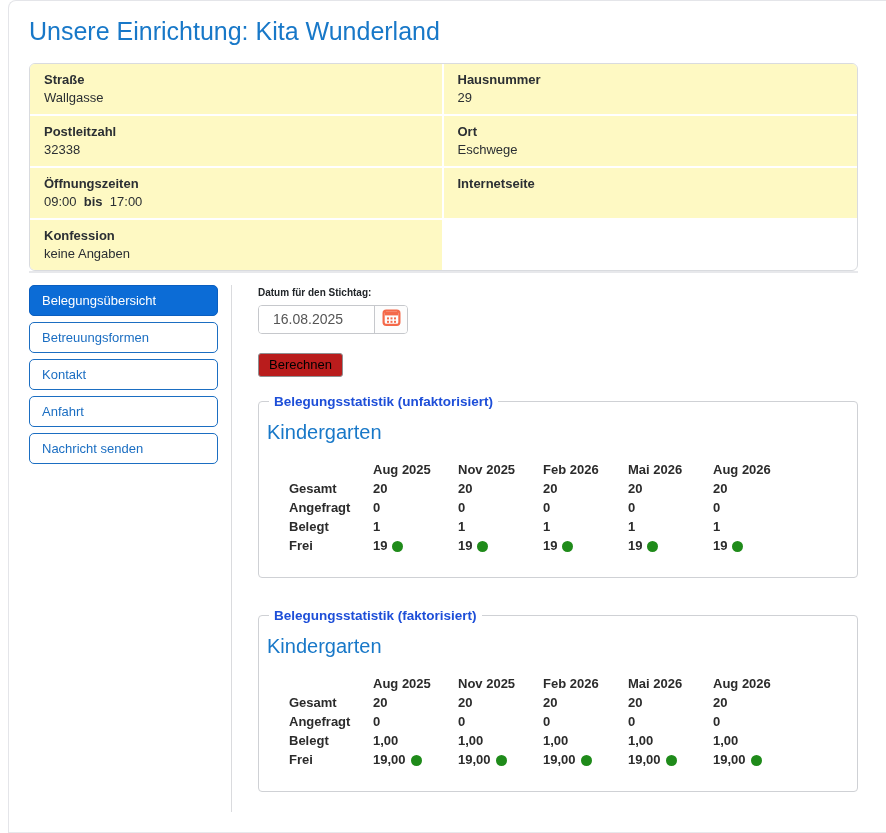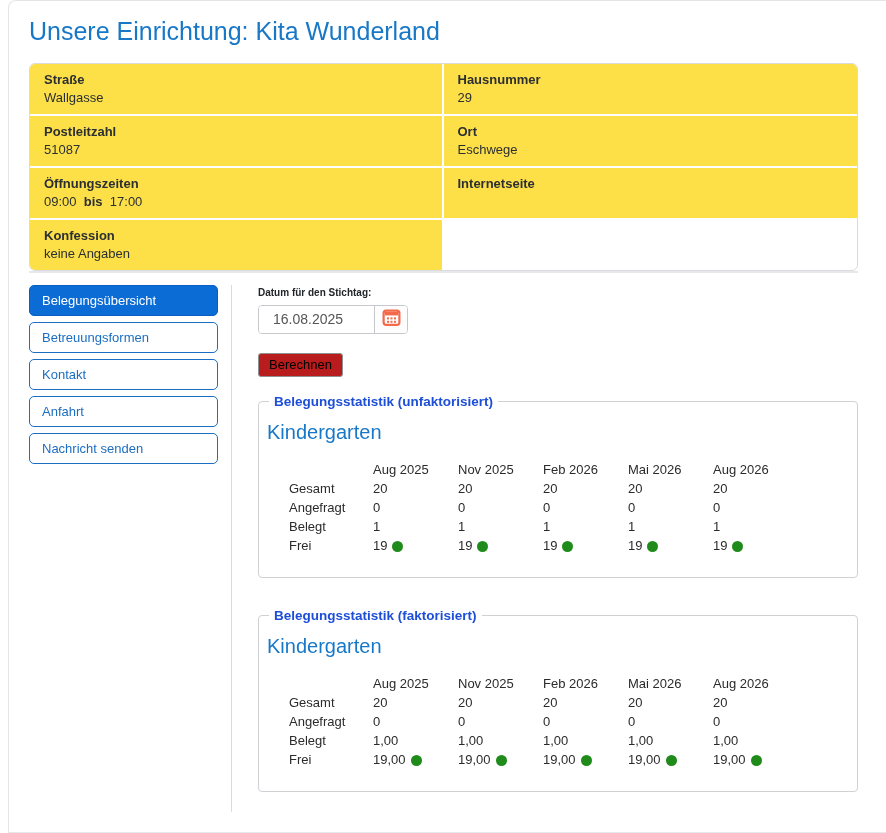--- a/index.html
+++ b/index.html
@@ -32,21 +32,21 @@
   .info-table {
     width: 100%;
     border: 1px solid #d9dbdf;
     border-radius: 6px;
     overflow: hidden;
   }
   .info-row { display: flex; border-bottom: 2px solid #fff; }
   .info-row:last-child { border-bottom: none; }
   .info-cell {
     width: 50%;
-    background: #fde047;
+    background: #fef9c3;
     padding: 8px 14px 9px 14px;
     min-height: 48px;
   }
   .info-cell:first-child { border-right: 2px solid #fff; }
   .info-label { font-weight: bold; margin-bottom: 3px; color: #2b2f33; }
   .info-value { color: #2b2f33; min-height: 15px; }
   .info-value a { color: #1878c8; text-decoration: none; }
   .bold-mid { font-weight: bold; }
 
   hr.rule { border: 0; border-top: 1px solid #e7e8eb; margin: 0; }
@@ -148,21 +148,21 @@
     font-weight: 400;
     margin: 8px 0 16px 0;
   }
   table.stats-table {
     border-collapse: collapse;
     margin-left: 22px;
     font-size: 13px;
     color: #2b2b2b;
   }
   table.stats-table th, table.stats-table td {
-    font-weight: normal;
+    font-weight: bold;
     text-align: left;
     padding: 0;
     height: 19px;
     vertical-align: middle;
   }
   .col-label { width: 84px; }
   .col-data { width: 85px; }
   .dot {
     display: inline-block;
     width: 11px;
@@ -189,21 +189,21 @@
           <div class="info-value">Wallgasse</div>
         </div>
         <div class="info-cell">
           <div class="info-label">Hausnummer</div>
           <div class="info-value">29</div>
         </div>
       </div>
       <div class="info-row">
         <div class="info-cell">
           <div class="info-label">Postleitzahl</div>
-          <div class="info-value">51087</div>
+          <div class="info-value">32338</div>
         </div>
         <div class="info-cell">
           <div class="info-label">Ort</div>
           <div class="info-value">Eschwege</div>
         </div>
       </div>
       <div class="info-row">
         <div class="info-cell">
           <div class="info-label">Öffnungszeiten</div>
           <div class="info-value"><span>09:00</span>&nbsp; <span class="bold-mid">bis</span>&nbsp; <span>17:00</span></div>

